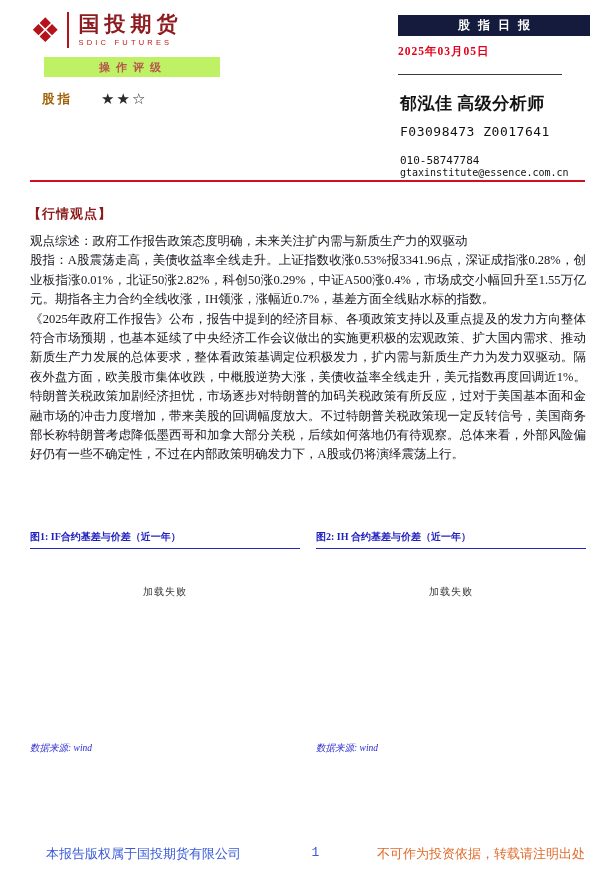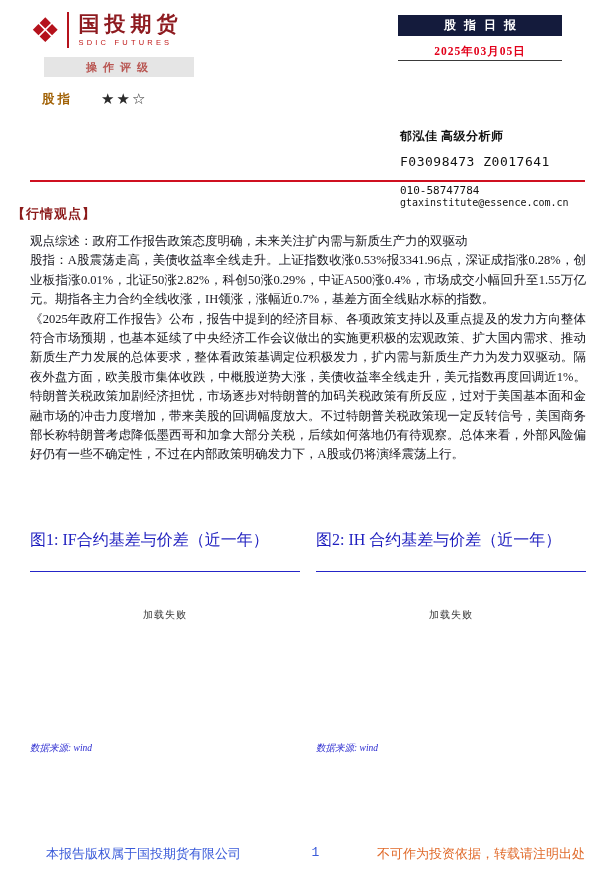--- a/index.html
+++ b/index.html
@@ -16,72 +16,72 @@
   .logo-divider { width:2px; height:36px; background:#b5121c; margin:0 9px 0 7px; }
   .logo-text { display:flex; flex-direction:column; }
   .brand-cn {
     font-family:"Liberation Serif", serif; font-weight:700; font-size:21px;
     letter-spacing:5px; color:#8e1b20; line-height:1.05;
   }
   .brand-en { font-size:7.5px; letter-spacing:3.2px; color:#c01818; margin-top:3px; }
 
   
   .report-banner {
-    position:absolute; top:15px; left:398px; width:164px; height:21px;
+    position:absolute; top:15px; left:398px; width:192px; height:21px;
     background:#141b3c; color:#ffffff; font-weight:700; font-size:12px;
     letter-spacing:8px; padding-left:8px;
     display:flex; align-items:center; justify-content:center;
     font-family:"Liberation Serif", serif;
   }
   .report-date {
     position:absolute; top:44px; left:398px; width:164px;
     color:#e2001a; font-weight:700; font-size:11.5px; letter-spacing:1px;
-    text-align:center; padding-bottom:1px; border-bottom:1px solid #3a3a3a;
+    text-align:left; padding-bottom:15px; border-bottom:1px solid #3a3a3a;
     font-family:"Liberation Serif", serif;
   }
 
   
   .rating-label {
-    position:absolute; top:57px; left:44px; width:150px; height:20px;
-    background:#e5e5e5; color:#b85450; font-weight:700; font-size:11px;
+    position:absolute; top:57px; left:44px; width:176px; height:20px;
+    background:#bef264; color:#b85450; font-weight:700; font-size:11px;
     letter-spacing:6px; padding-left:2px;
     display:flex; align-items:center; justify-content:center;
     font-family:"Liberation Serif", serif;
   }
   .rating-row { position:absolute; top:90px; left:42px; display:flex; align-items:center; gap:28px; }
   .instrument { font-weight:700; font-size:12.5px; letter-spacing:3px; color:#a16207; font-family:"Liberation Serif", serif; }
   .stars { font-size:15px; letter-spacing:2px; color:#2b2b2b; }
 
   
   .analyst { position:absolute; top:92px; left:400px; width:200px; color:#111; }
-  .analyst-name { font-family:"Liberation Serif", serif; font-weight:700; font-size:12px; letter-spacing:0.5px;margin-top:36px; }
+  .analyst-name { font-family:"Liberation Serif", serif; font-weight:700; font-size:17px; letter-spacing:0.5px; }
   .analyst-license { margin-top:9px; font-family:"DejaVu Sans Mono", monospace; font-size:13px; letter-spacing:0.5px; }
   .analyst-phone { margin-top:15px; font-family:"DejaVu Sans Mono", monospace; font-size:11px; }
   .analyst-email { font-family:"DejaVu Sans Mono", monospace; font-size:10px; }
 
   
   .red-divider { position:absolute; top:180px; left:30px; width:555px; height:2px; background:#cf1020; }
   .section-title {
-    position:absolute; top:205px; left:12px; font-weight:700; font-size:13px;
+    position:absolute; top:205px; left:28px; font-weight:700; font-size:13px;
     color:#8b1a1a; letter-spacing:1px; font-family:"Liberation Serif", serif;
   }
 
   
   .body-text {
     position:absolute; top:232px; left:30px; width:556px;
     font-family:"Liberation Serif", serif; font-size:12.5px; line-height:19.4px;
     color:#14141c; text-align:justify;
   }
   .body-text p { margin:0; }
 
   
   .figures { position:absolute; top:530px; left:30px; width:556px; display:flex; gap:16px; }
   .figure { flex:1; display:flex; flex-direction:column; height:225px; }
   .figure-title {
-    color:#1f1fbf; font-weight:400; font-size:16px; padding-bottom:20px;
+    color:#1f1fbf; font-weight:700; font-size:10px; padding-bottom:4px;
     border-bottom:1.5px solid #2525c8; font-family:"Liberation Serif", serif;
   }
   .figure-body { flex:1; position:relative; }
   .figure-error {
     position:absolute; top:36px; left:0; right:0; text-align:center;
     font-size:10px; color:#3a3a3a; letter-spacing:1px;
     font-family:"Liberation Serif", serif;
   }
   .figure-source {
     font-size:9.5px; font-style:italic; color:#2a2ad0;

